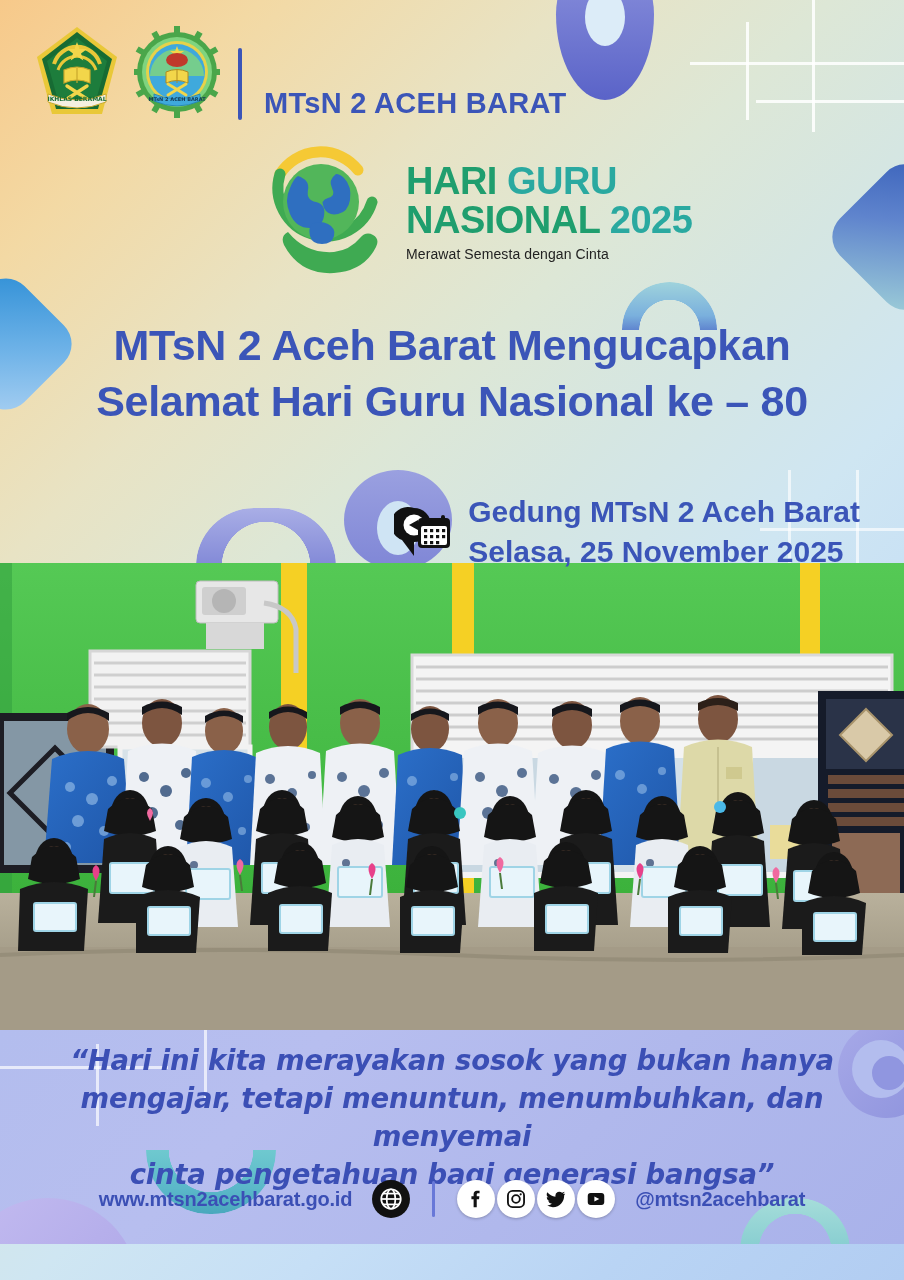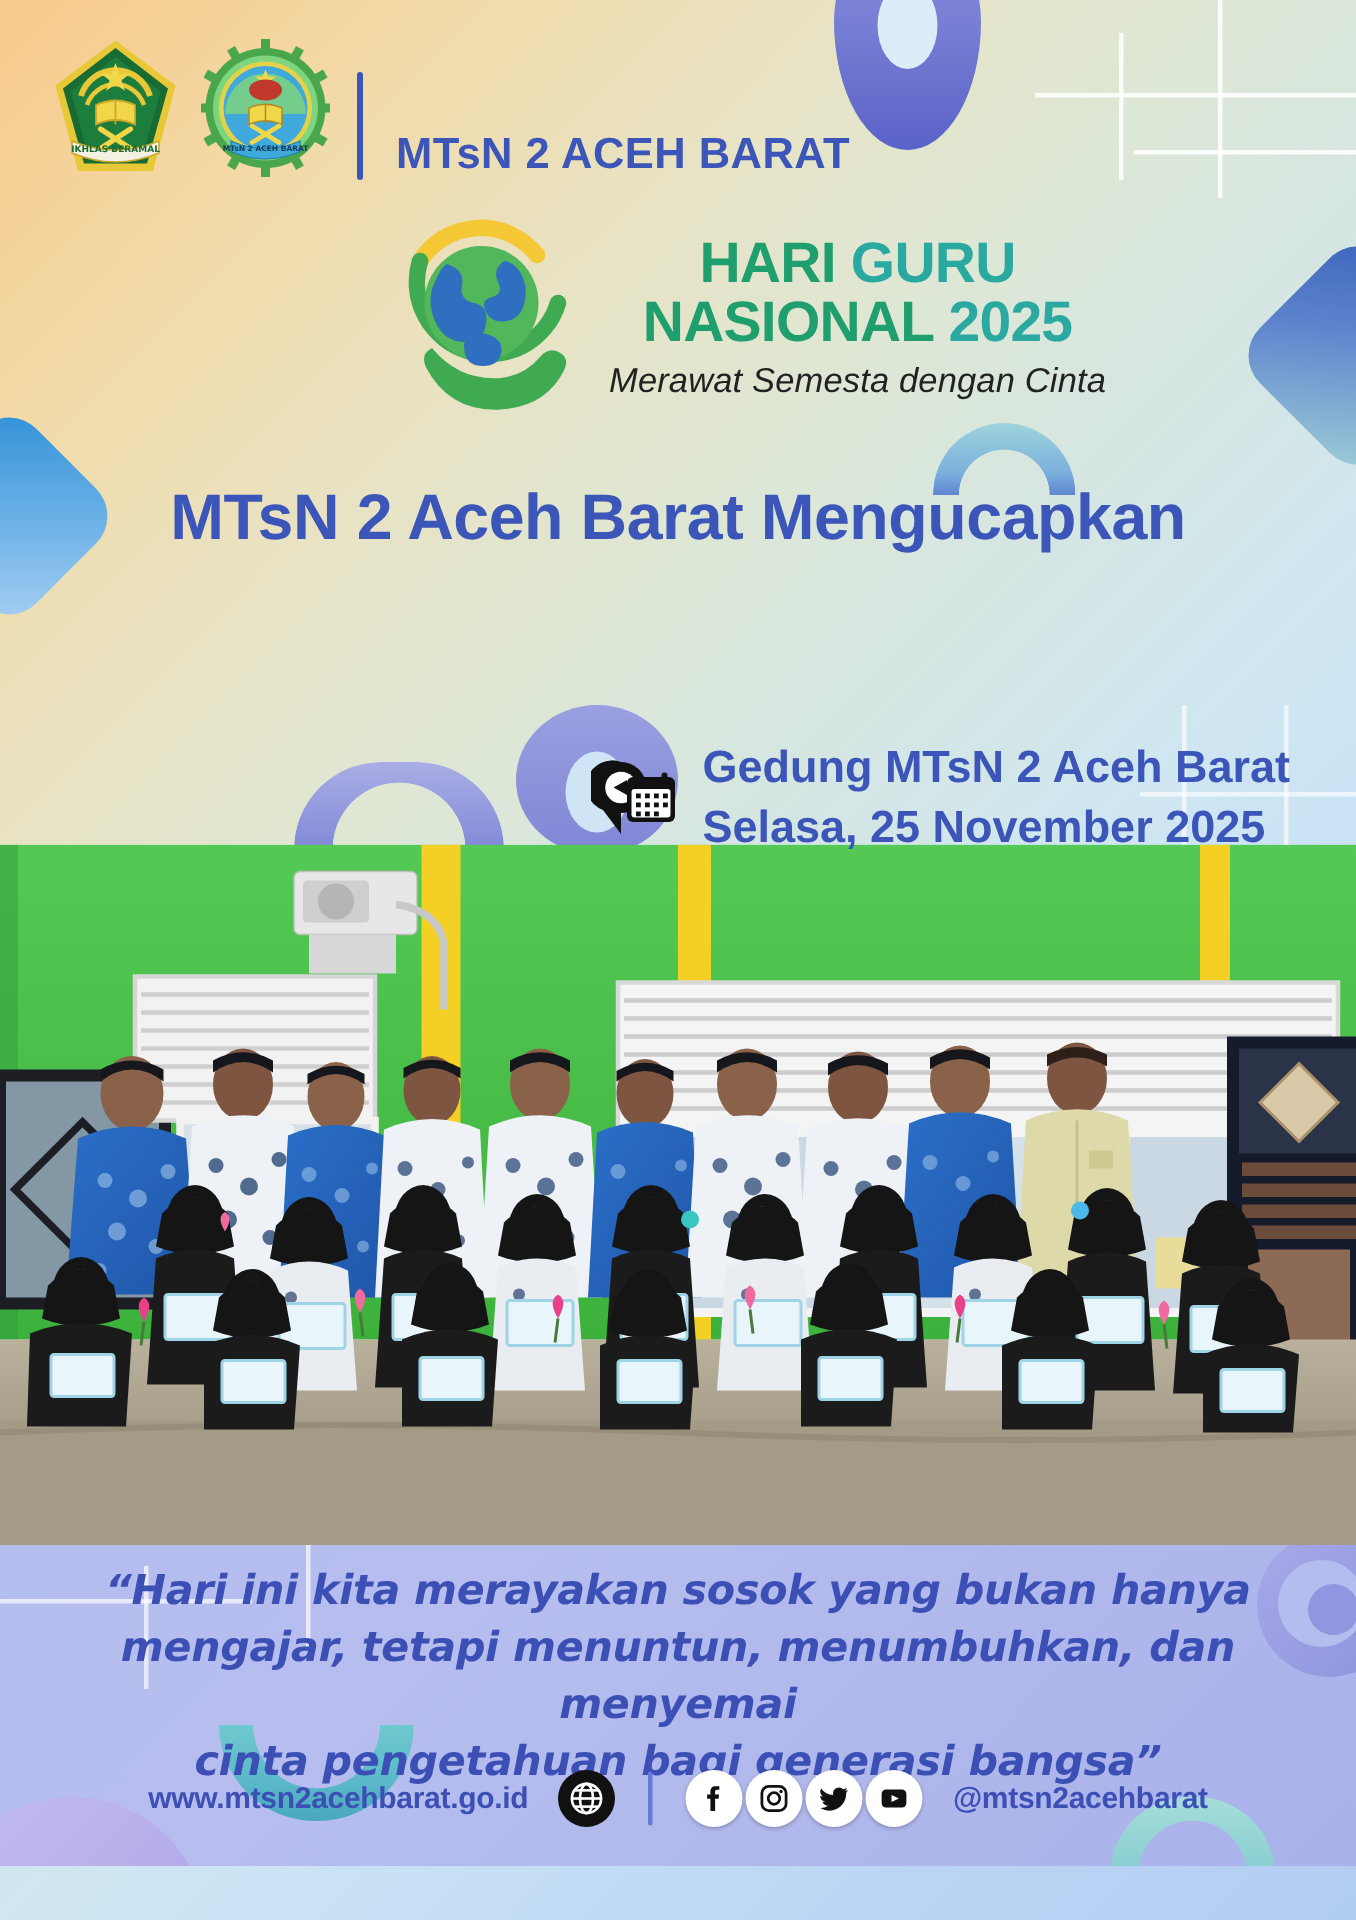--- a/index.html
+++ b/index.html
@@ -41,26 +41,26 @@
   .vbar { width:4px; height:72px; background:#3b55b8; margin:0 8px 0 4px; border-radius:2px;}
   .school-name {
     font-size:29px; font-weight:bold; color:#3b55b8;
     letter-spacing:.3px; white-space:nowrap;
   }
 
   
   .hgn { position:absolute; left:258px; top:140px; display:flex; align-items:center; gap:18px; z-index:6;}
   .hgn-mark { width:130px; height:140px; }
   .hgn-mark svg { display:block; width:100%; height:100%;}
-  .hgn-text { padding-top:4px;text-align:center; }
+  .hgn-text { padding-top:4px; }
   .hgn-l1 { font-size:38px; font-weight:bold; color:#1f9e6e; line-height:1.02; letter-spacing:-.5px;}
   .hgn-l1 .teal { color:#2aa9a0; }
   .hgn-l2 { font-size:38px; font-weight:bold; color:#1f9e6e; line-height:1.02; letter-spacing:-.5px;}
   .hgn-l2 .yr { color:#2aa9a0; }
-  .hgn-tag { font-size:23px; font-style:italic; color:#222; margin-top:6px; letter-spacing:.1px;}
+  .hgn-tag { font-size:14px; color:#222; margin-top:6px; letter-spacing:.1px;}
 
   
   .headline {
     position:absolute; left:0; right:0; top:318px;
     text-align:center; z-index:6;
     color:#3b55b8; font-weight:bold; font-size:43px; line-height:1.30;
     letter-spacing:-.3px;
   }
 
   
@@ -212,20 +212,21 @@
     </div>
     <div class="hgn-text">
       <div class="hgn-l1"><span>HARI </span><span class="teal">GURU</span></div>
       <div class="hgn-l2"><span>NASIONAL </span><span class="yr">2025</span></div>
       <div class="hgn-tag">Merawat Semesta dengan Cinta</div>
     </div>
   </div>
 
   <div class="headline">
     <div>MTsN 2 Aceh Barat Mengucapkan</div>
+    <div>Selamat Hari Guru Nasional ke – 80</div>
   </div>
 
   <div class="venue">
     <div class="venue-icon">
       <svg viewBox="0 0 60 52">
         <path d="M20,2 a17,17 0 0 1 0,34 l0,14 l-12,-16 a17,17 0 0 1 12,-32 z" fill="#111"></path>
         <circle cx="20" cy="19" r="10.5" fill="#fff"></circle>
         <path d="M24,14 l-9,5 l9,5 z" fill="#111"></path>
         <rect x="24" y="12" width="32" height="30" rx="4" fill="#111"></rect>
         <rect x="27" y="20" width="26" height="19" rx="2" fill="#fff"></rect>

